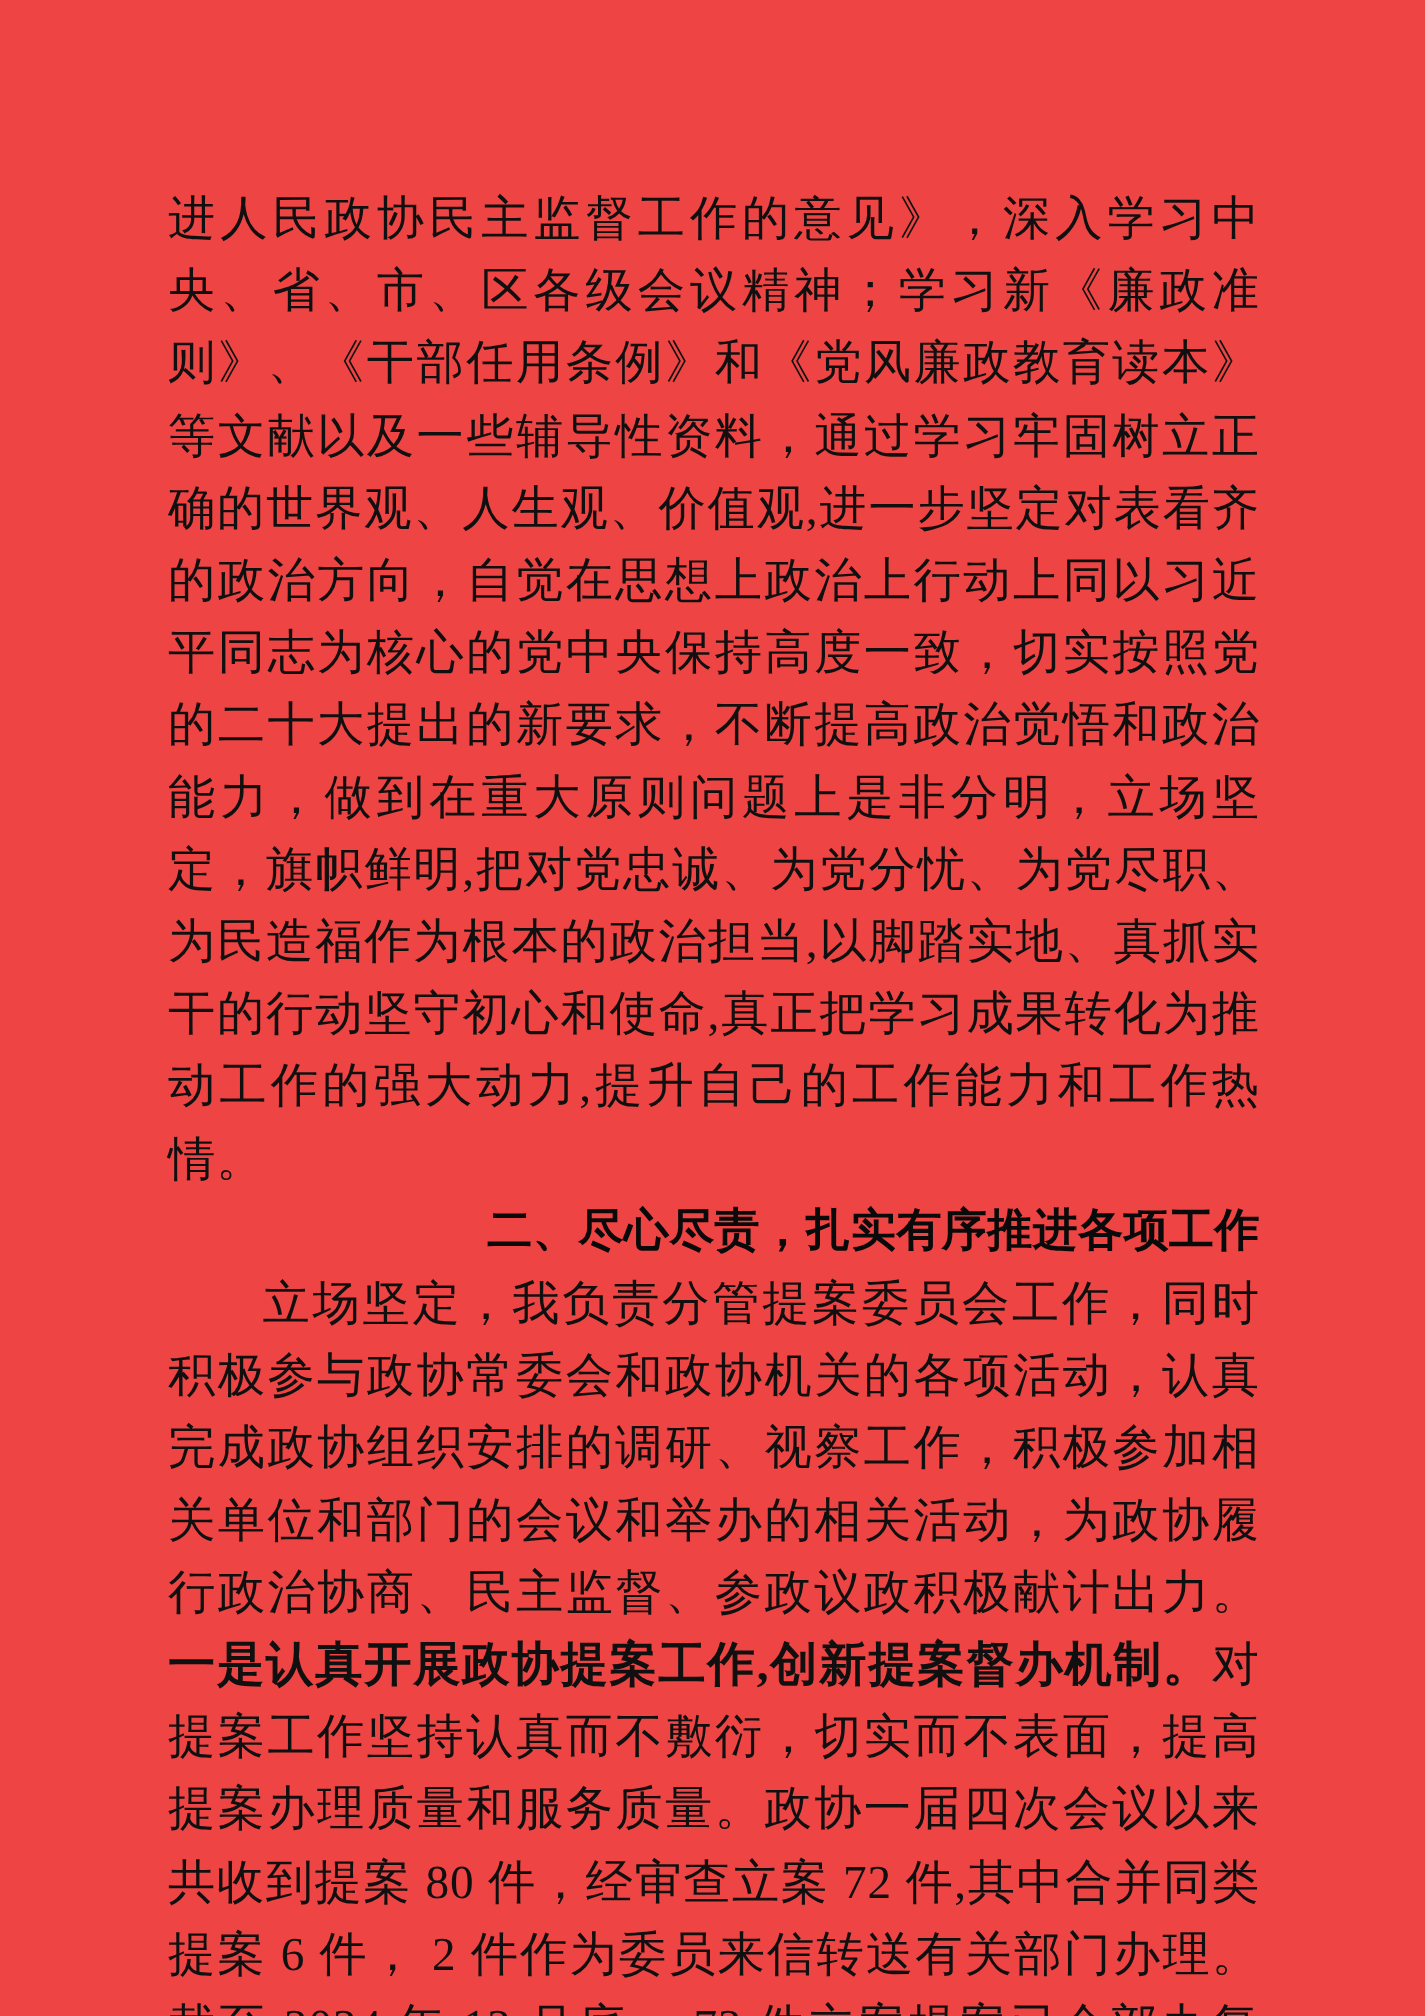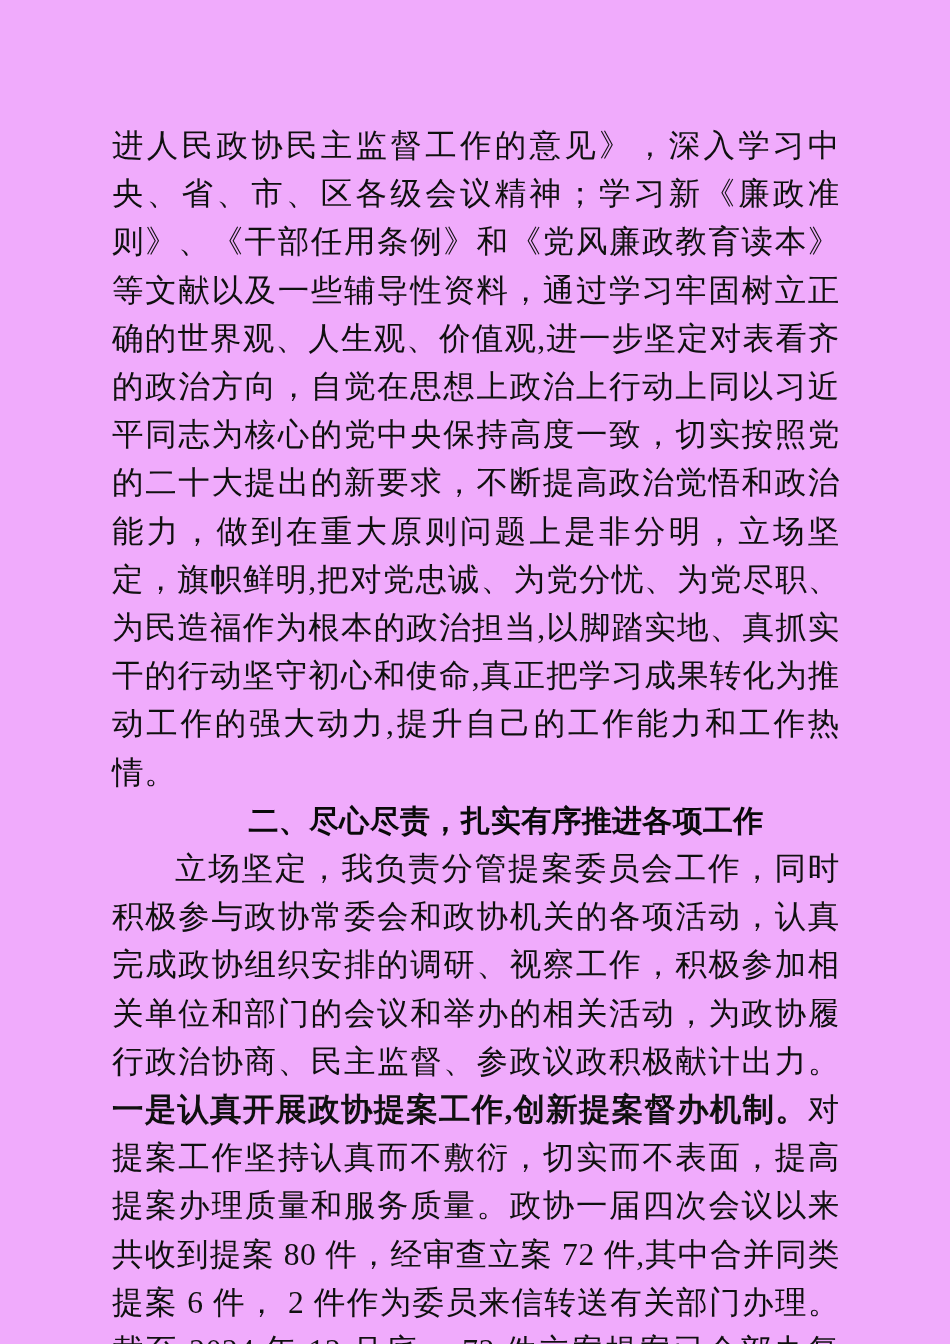--- a/index.html
+++ b/index.html
@@ -14,21 +14,21 @@
     position: relative;
     overflow: hidden;
     font-family: "DejaVu Serif", "Liberation Serif", serif;
     color: #0d0d0d;
   }
 
   
   #page {
     position: absolute;
     inset: 0;
-    background: #f0abfc;
+    background: #ef4444;
   }
 
   
   #text-column {
     position: absolute;
     left: 112px;
     top: 122px;
     width: 728px;
   }
 
@@ -61,21 +61,21 @@
   
   .section-heading {
     margin: 0;
     font-family: Liberation Sans, sans-serif;
     font-weight: 700;
     font-size: 30px;
     line-height: 48.2px;
     text-indent: 2em;
     letter-spacing: 0.01em;
     color: #0a0a0a;
-    text-align: center;
+    text-align: right;
   }
 </style>
 </head>
 <body style="background-color: rgb(255, 255, 255);">
 
 <div id="page">
 
   <div id="text-column">
 
     <p class="para">进人民政协民主监督工作的意见》，深入学习中央、省、市、区各级会议精神；学习新《廉政准则》、《干部任用条例》和《党风廉政教育读本》等文献以及一些辅导性资料，通过学习牢固树立正确的世界观、人生观、价值观,进一步坚定对表看齐的政治方向，自觉在思想上政治上行动上同以习近平同志为核心的党中央保持高度一致，切实按照党的二十大提出的新要求，不断提高政治觉悟和政治能力，做到在重大原则问题上是非分明，立场坚定，旗帜鲜明,把对党忠诚、为党分忧、为党尽职、为民造福作为根本的政治担当,以脚踏实地、真抓实干的行动坚守初心和使命,真正把学习成果转化为推动工作的强大动力,提升自己的工作能力和工作热情。</p>

